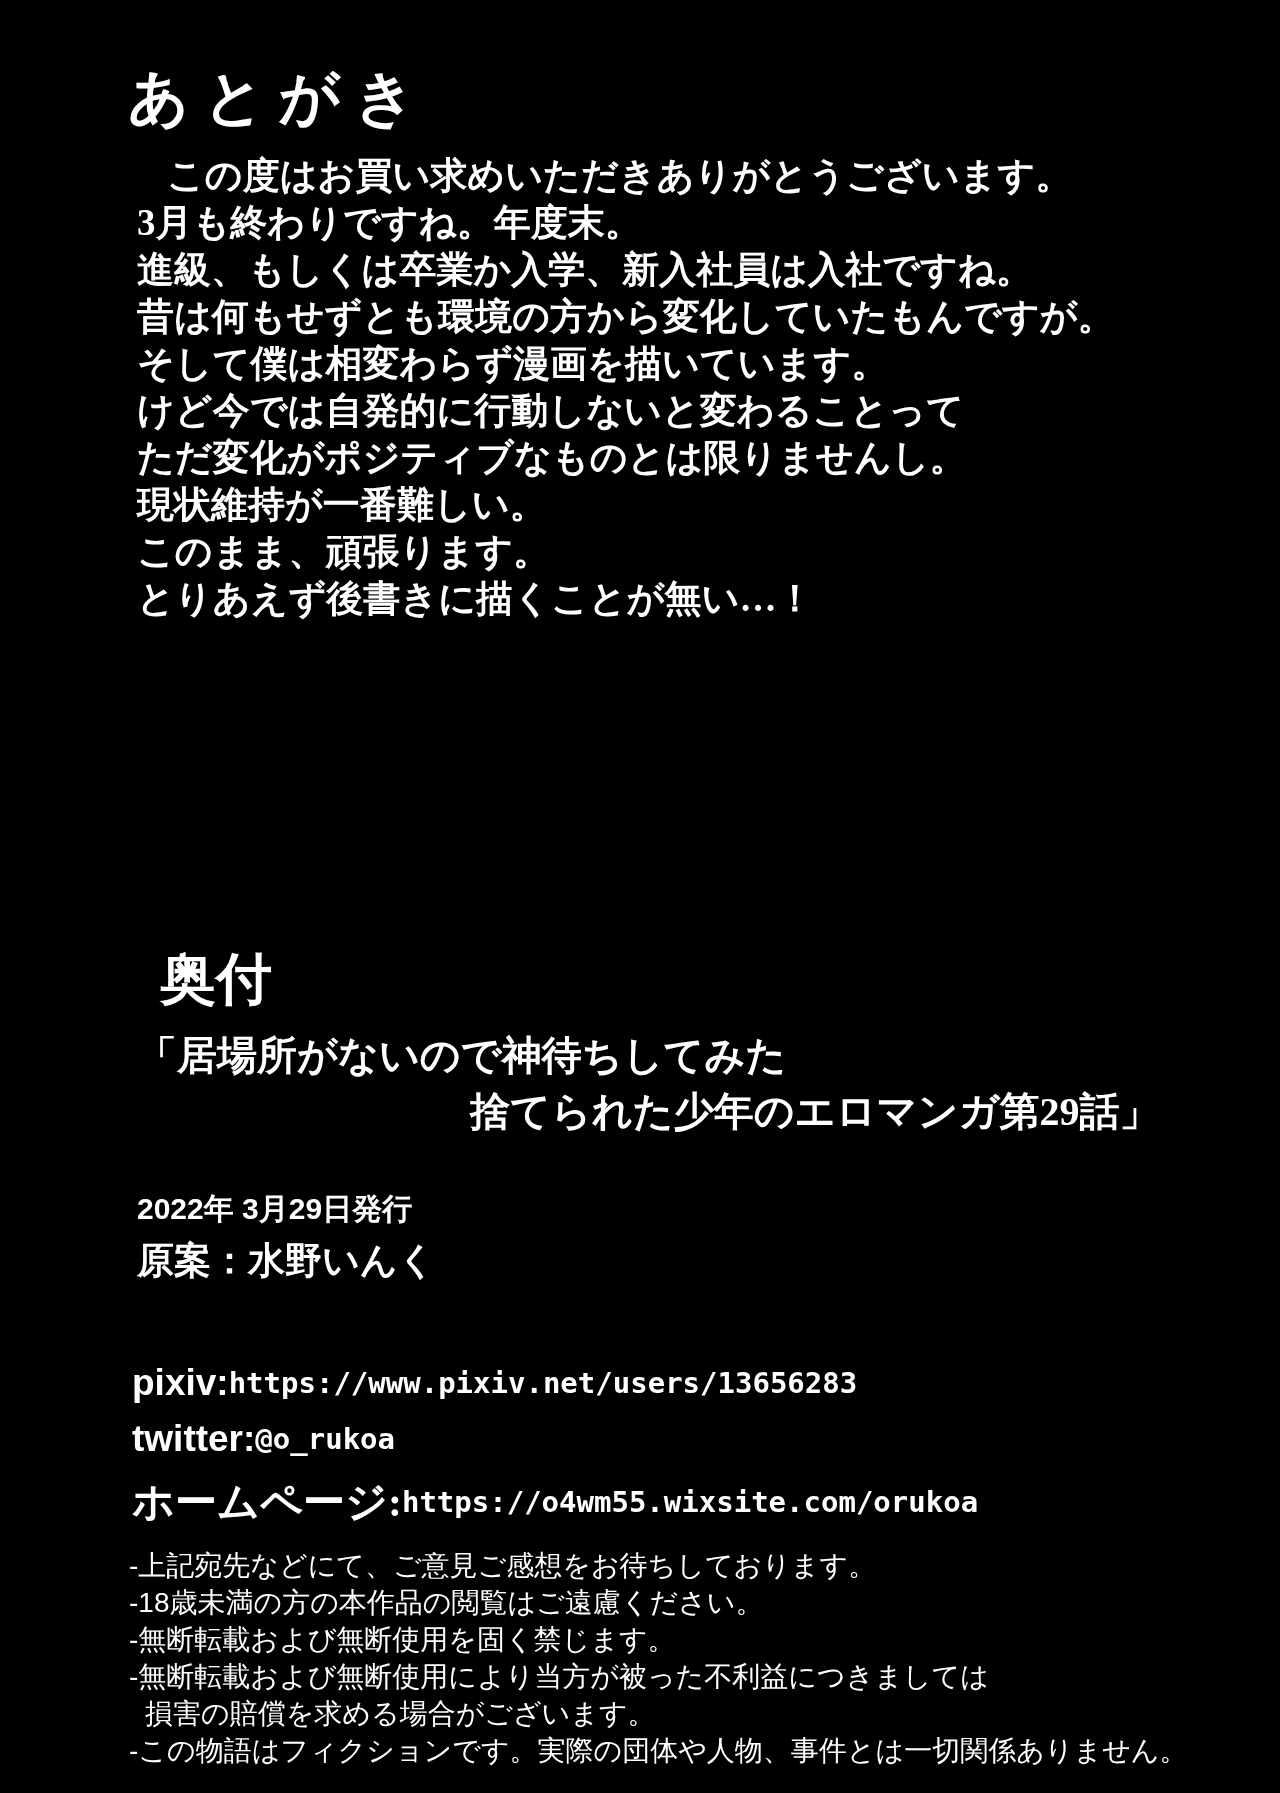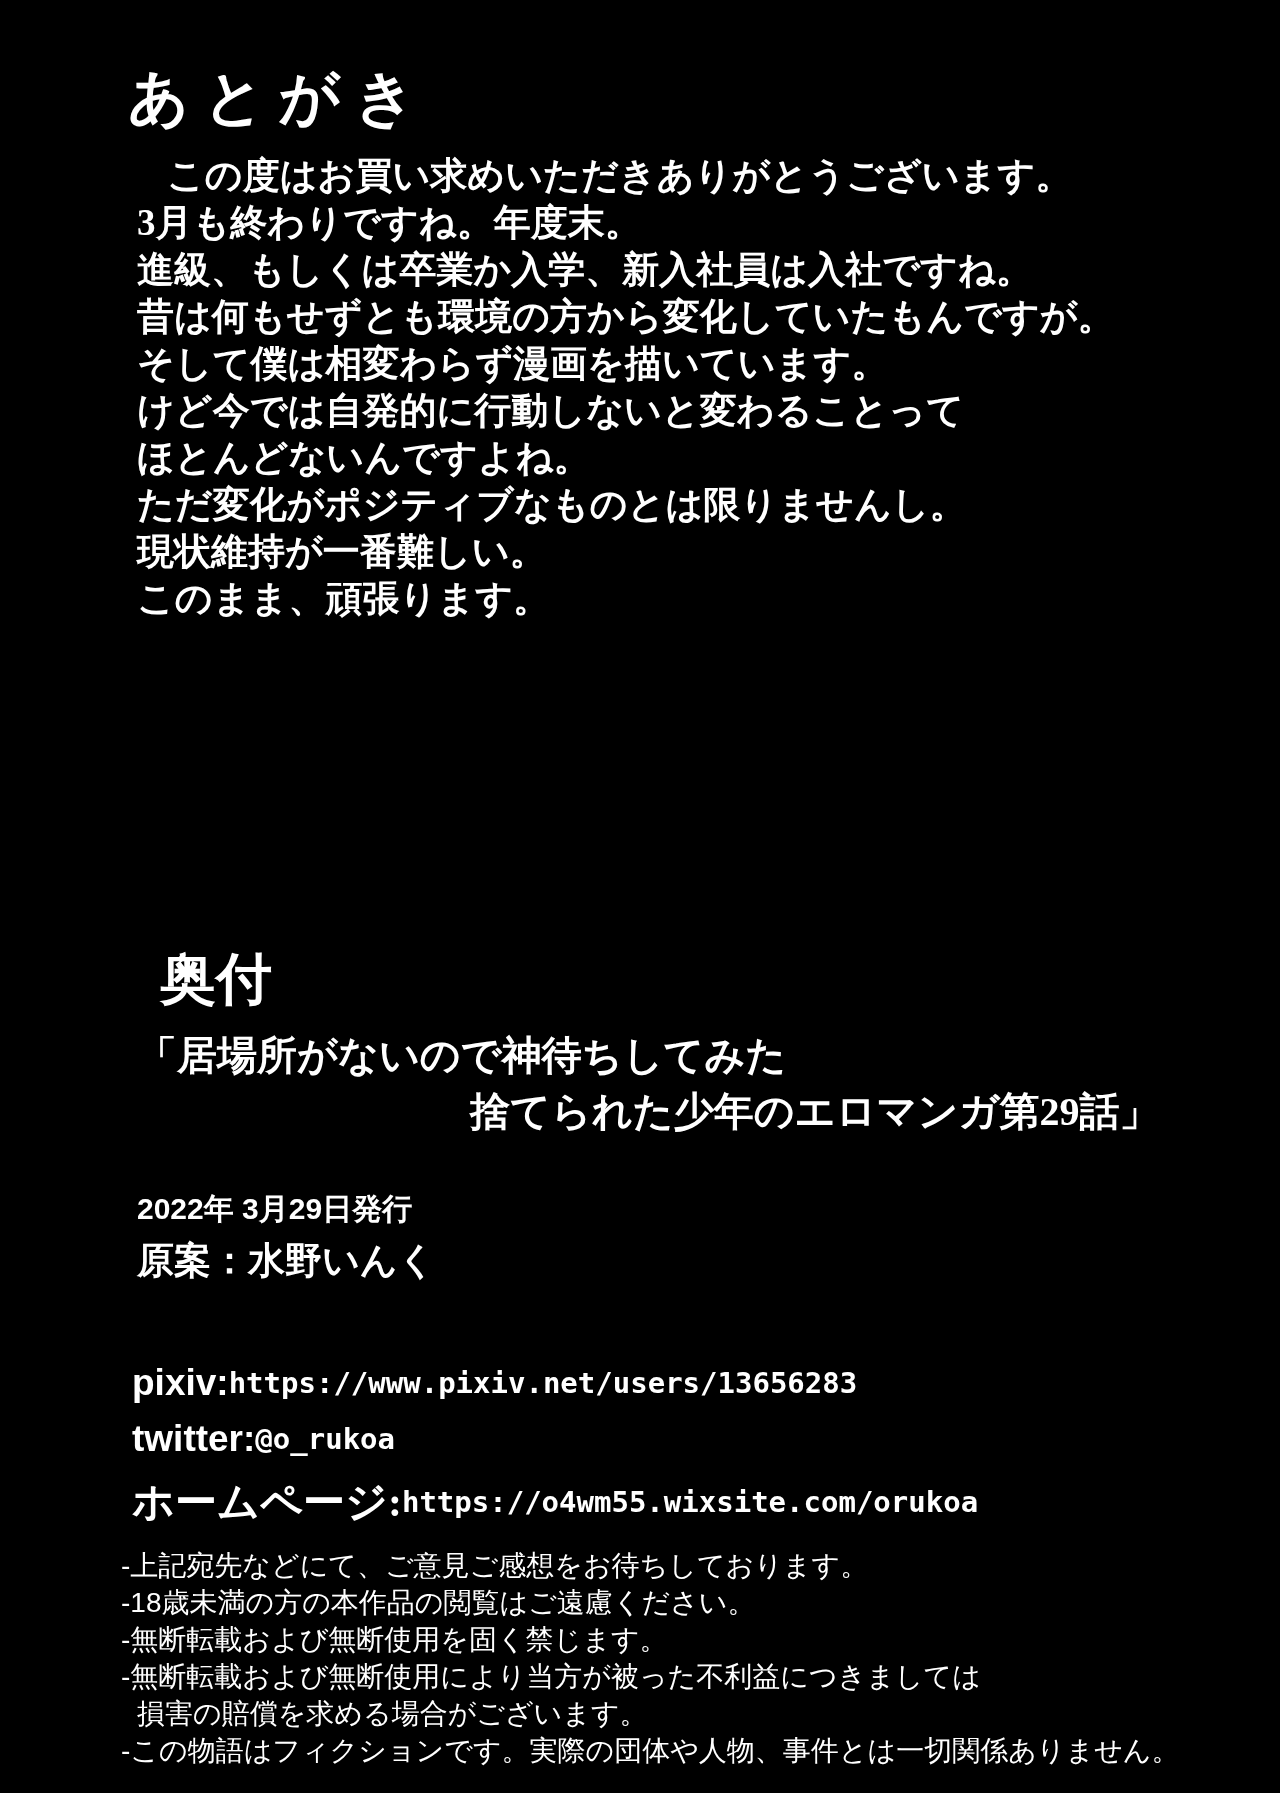--- a/index.html
+++ b/index.html
@@ -105,21 +105,21 @@
     vertical-align: middle;
   }
   #links .link-value {
     font-size: 29px;
     font-weight: 600;
     vertical-align: middle;
   }
 
   #notes {
     position: absolute;
-    left: 121px;
+    left: 129px;
     top: 1547px;
     width: 1100px;
   }
   #notes p {
     margin: 0;
     font-size: 28px;
     font-weight: 500;
     line-height: 37px;
     white-space: nowrap;
   }
@@ -130,24 +130,24 @@
 
 <h1 id="afterword-title" class="serif">あとがき</h1>
 
 <div id="afterword-body">
   <p class="serif indent-first">この度はお買い求めいただきありがとうございます。</p>
   <p class="serif">3月も終わりですね。年度末。</p>
   <p class="serif">進級、もしくは卒業か入学、新入社員は入社ですね。</p>
   <p class="serif">昔は何もせずとも環境の方から変化していたもんですが。</p>
   <p class="serif">そして僕は相変わらず漫画を描いています。</p>
   <p class="serif">けど今では自発的に行動しないと変わることって</p>
-  <p class="serif">ほとんどないんですよね。</p>
   <p class="serif">ただ変化がポジティブなものとは限りませんし。</p>
   <p class="serif">現状維持が一番難しい。</p>
   <p class="serif">このまま、頑張ります。</p>
+  <p class="serif">とりあえず後書きに描くことが無い…！</p>
 </div>
 
 <h2 id="colophon-title" class="sans">奥付</h2>
 
 <div id="book-title">
   <p class="serif">「居場所がないので神待ちしてみた</p>
   <p class="serif title-line2">捨てられた少年のエロマンガ第29話」</p>
 </div>
 
 <div id="publish-info">

